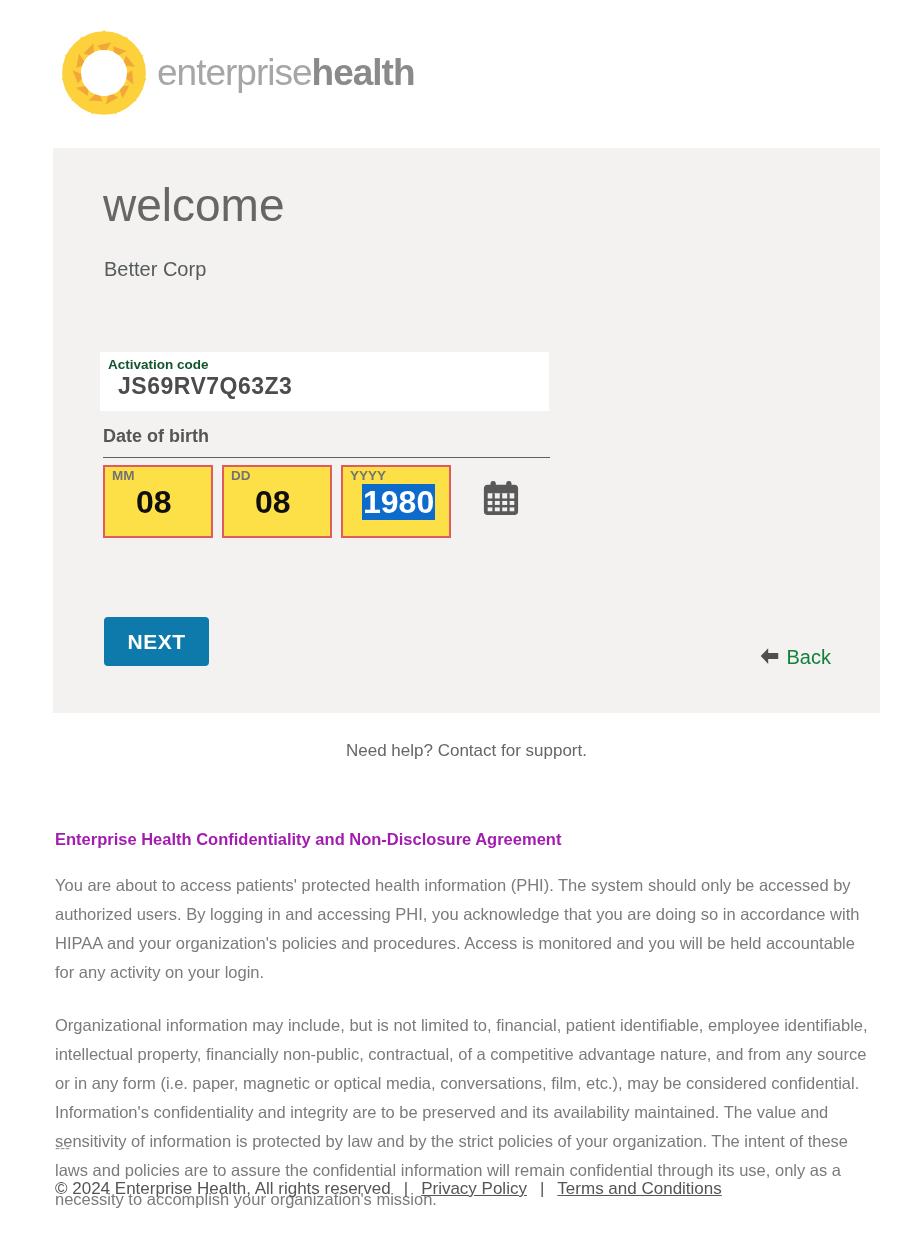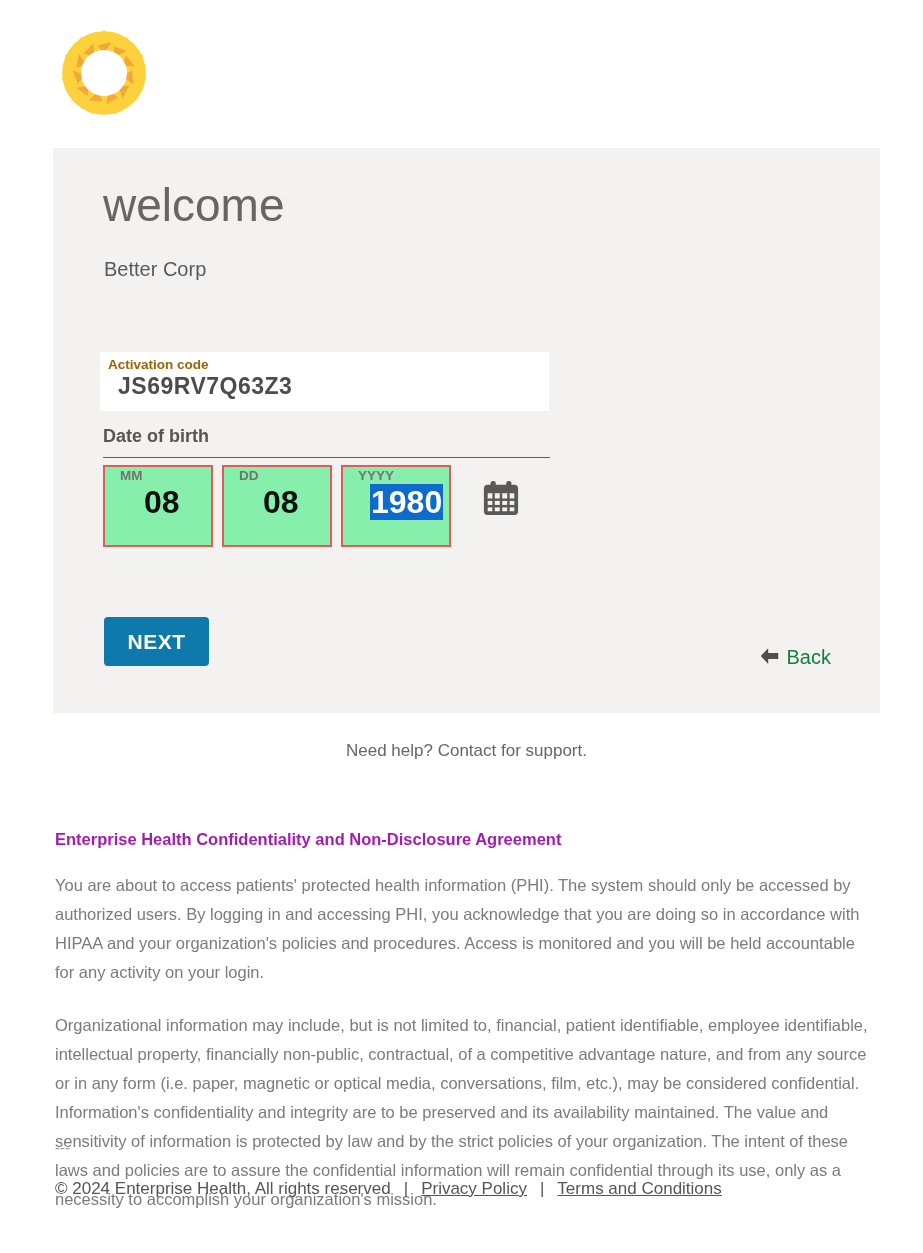--- a/index.html
+++ b/index.html
@@ -17,28 +17,28 @@
   .logo-text { font-size:37px; color:#a6a6a6; letter-spacing:-1px; margin-left:7px; white-space:nowrap; }
   .logo-text .bold { color:#8a8a8a; font-weight:700; }
 
   
   .panel { position:absolute; left:53px; top:148px; width:827px; height:565px; background:#f3f2f0; }
 
   .welcome { position:absolute; left:50px; top:30px; font-size:46px; font-weight:400; color:#666; }
   .org     { position:absolute; left:51px; top:110px; font-size:20px; color:#565a5d; }
 
   .activation { position:absolute; left:47px; top:204px; width:449px; height:59px; background:#fff; padding:5px 8px; }
-  .activation-label { font-size:13.5px; font-weight:700; color:#a16207; }
+  .activation-label { font-size:13.5px; font-weight:700; color:#14532d; }
   .activation-value { font-size:23px; font-weight:700; color:#4c4c4c; margin:1px 0 0 10px; letter-spacing:0.5px; }
 
   .dob-heading { position:absolute; left:50px; top:278px; font-size:18px; font-weight:700; color:#555; }
   .dob-rule    { position:absolute; left:50px; top:309px; width:447px; height:0; border-top:1px solid #5f5f5f; }
 
   .dob-row { position:absolute; left:50px; top:317px; display:flex; gap:9px; }
-  .date-field { width:110px; height:82px; background:#86efac; border:2px solid #e05c5c; padding:1px 15px; cursor:text; }
+  .date-field { width:110px; height:73px; background:#fde047; border:2px solid #e05c5c; padding:1px 7px; cursor:text; }
   .date-label { font-size:13.5px; font-weight:700; color:#737373; }
   .date-value { font-size:32px; font-weight:700; color:#0f0f0f; margin:1px 0 0 24px; }
   .date-field.yyyy .date-value { margin-left:12px; }
   .selected { background:#0d6bcb; color:#fff; padding:0 1px; }
 
   .calendar-btn { position:absolute; left:429px; top:331px; width:38px; height:38px; padding:0; border:none; background:transparent; cursor:pointer; }
 
   .next-btn { position:absolute; left:51px; top:469px; width:105px; height:49px;
     background:#0e7aab; border:none; border-radius:4px; color:#fff;
     font-size:21px; font-weight:700; letter-spacing:0.5px; cursor:pointer; font-family:inherit; }
@@ -78,20 +78,21 @@
     <use href="#petal" transform="rotate(98.2 50 50)"></use>
     <use href="#petal" transform="rotate(130.9 50 50)"></use>
     <use href="#petal" transform="rotate(163.6 50 50)"></use>
     <use href="#petal" transform="rotate(196.4 50 50)"></use>
     <use href="#petal" transform="rotate(229.1 50 50)"></use>
     <use href="#petal" transform="rotate(261.8 50 50)"></use>
     <use href="#petal" transform="rotate(294.5 50 50)"></use>
     <use href="#petal" transform="rotate(327.3 50 50)"></use>
     <circle cx="50" cy="50" r="25.5" fill="#fff"></circle>
   </svg>
+  <div class="logo-text"><span>enterprise</span><span class="bold">health</span></div>
 </div>
 
 <div class="panel">
 
   <div class="welcome">welcome</div>
   <div class="org">Better Corp</div>
 
   <div class="activation">
     <div class="activation-label">Activation code</div>
     <div class="activation-value">JS69RV7Q63Z3</div>

